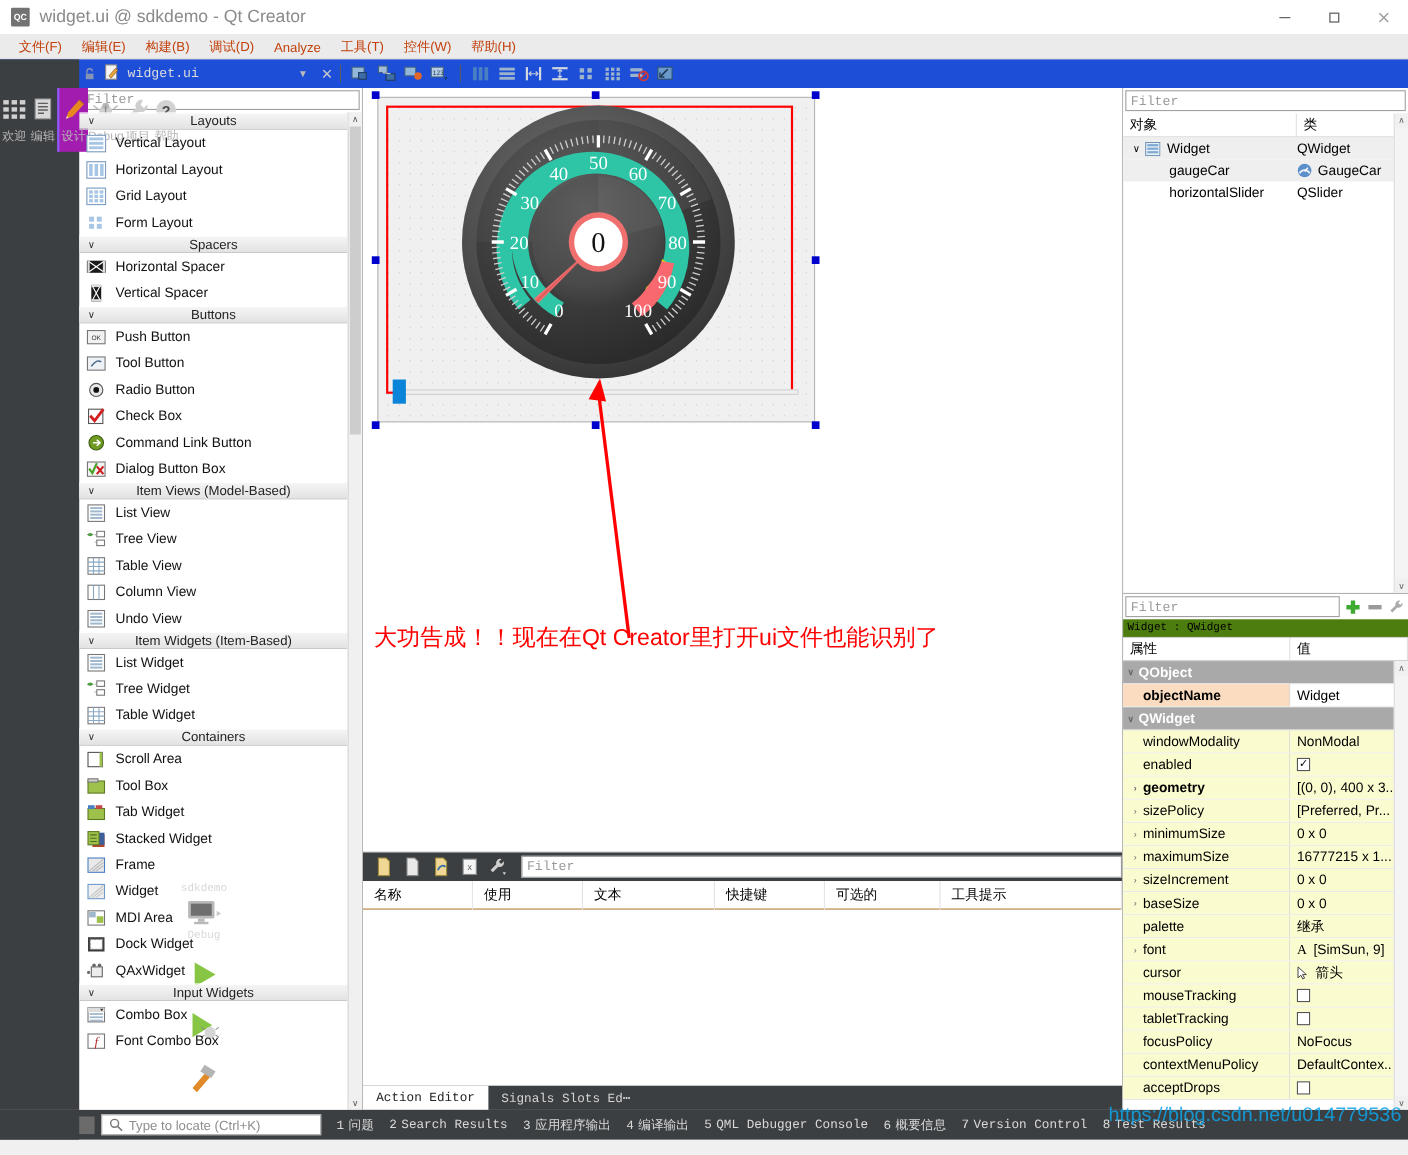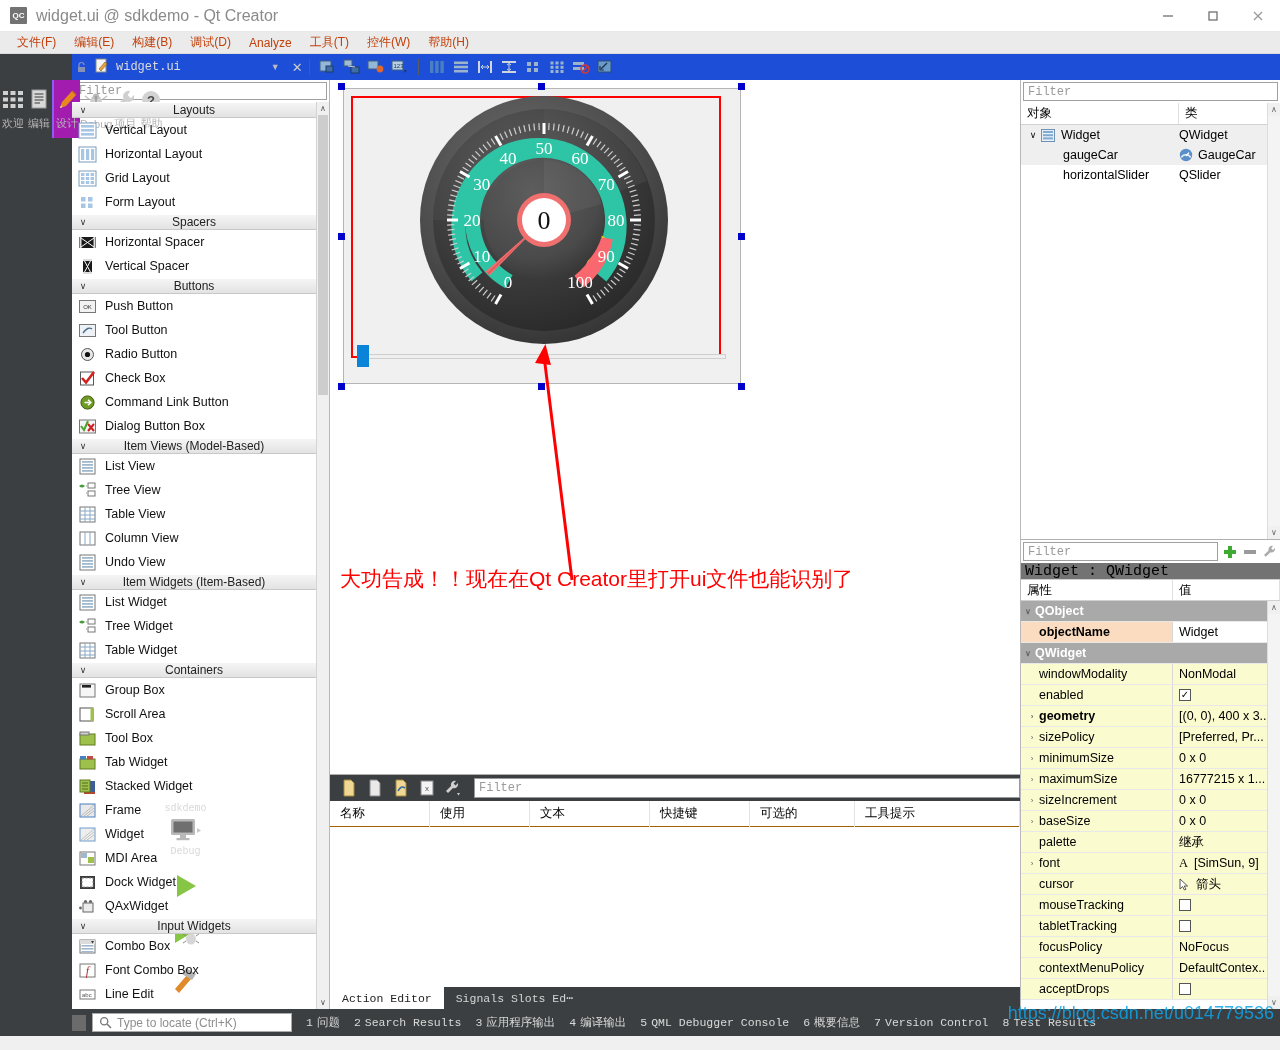--- a/index.html
+++ b/index.html
@@ -134,22 +134,22 @@
   .oi-hc { font-size:12.5px; padding-left:6px; display:flex; align-items:center;
            border-right:1px solid #e0e0e0; }
   .oi-row { display:flex; height:20px; align-items:center; font-size:12.5px; }
   .oi-row.alt { background:#efefef; }
   .oi-c1 { width:158px; display:flex; align-items:center; }
   .oi-c2 { flex:1; display:flex; align-items:center; }
   #propeditor { flex:1; display:flex; flex-direction:column; }
   #pe-top { display:flex; align-items:center; }
   .pe-btn { width:20px; height:19px; display:flex; align-items:center;
             justify-content:center; }
-  #pe-title { height:17px; background:#737373; border-bottom:1px solid #d0d0d0;
-              font-family:"Liberation Mono",monospace; font-size:15px;
+  #pe-title { height:17px; background:#4d7c0f; border-bottom:1px solid #d0d0d0;
+              font-family:"Liberation Mono",monospace; font-size:10px;
               padding-left:4px; display:flex; align-items:center; }
   #pe-head { height:21px; display:flex; border-bottom:1px solid #d0d0d0; }
   .pe-hc { font-size:12.5px; padding-left:6px; display:flex; align-items:center;
            border-right:1px solid #e0e0e0; }
   #pe-rows { flex:1; overflow:hidden; position:relative; }
   .pe-row { height:21px; display:flex; align-items:center; font-size:12.5px;
             border-bottom:1px solid #e8e8e8; }
   .pe-group { background:#a9a9a9; color:#fff; font-weight:bold; }
   .pe-name { width:152px; display:flex; align-items:center; padding-left:4px;
              height:100%; border-right:1px solid #d8d8d8; }
@@ -719,29 +719,20 @@
           <span>Table Widget</span>
         </div>
 
         <div class="wb-cat">
           <span class="chev">∨</span>
           <span class="ctext">Containers</span>
         </div>
         <div class="wb-item">
           <span class="wb-ico">
               <svg width="19" height="17" viewBox="0 0 19 17">
-                <rect x="2" y="2" width="15" height="13" fill="#f6f6f6" stroke="#777"></rect>
-                <rect x="4" y="3" width="9" height="2.6" fill="#222"></rect>
-              </svg>
-            </span>
-          <span>Group Box</span>
-        </div>
-        <div class="wb-item">
-          <span class="wb-ico">
-              <svg width="19" height="17" viewBox="0 0 19 17">
                 <rect x="2" y="2" width="13" height="13" fill="#fff" stroke="#555"></rect>
                 <rect x="12.5" y="2" width="2.5" height="13" fill="#9ec14b"></rect>
               </svg>
             </span>
           <span>Scroll Area</span>
         </div>
         <div class="wb-item">
           <span class="wb-ico">
               <svg width="19" height="17" viewBox="0 0 19 17">
                 <rect x="2" y="4" width="15" height="11" fill="#9ec14b" stroke="#5e7a22"></rect>
@@ -853,29 +844,20 @@
           <span>Combo Box</span>
         </div>
         <div class="wb-item">
           <span class="wb-ico">
               <svg width="19" height="17" viewBox="0 0 19 17">
                 <rect x="2" y="2" width="15" height="13" fill="#fff" stroke="#777"></rect>
                 <text x="9.5" y="13" text-anchor="middle" font-size="12" fill="#b03030" font-style="italic" font-family="Liberation Serif">f</text>
               </svg>
             </span>
           <span>Font Combo Box</span>
-        </div>
-        <div class="wb-item">
-          <span class="wb-ico">
-              <svg width="19" height="17" viewBox="0 0 19 17">
-                <rect x="2" y="4" width="15" height="9" fill="#fff" stroke="#777"></rect>
-                <text x="4" y="11" font-size="6" fill="#555" font-family="Liberation Sans">abc</text>
-              </svg>
-            </span>
-          <span>Line Edit</span>
         </div>
       </div>
       <div id="wb-sb">
         <div class="sb-arrow">∧</div>
         <div id="wb-thumb"></div>
         <div class="sb-arrow" style="position:absolute;bottom:0;left:0;right:0;">∨</div>
       </div>
     </div>
   </div>
 

